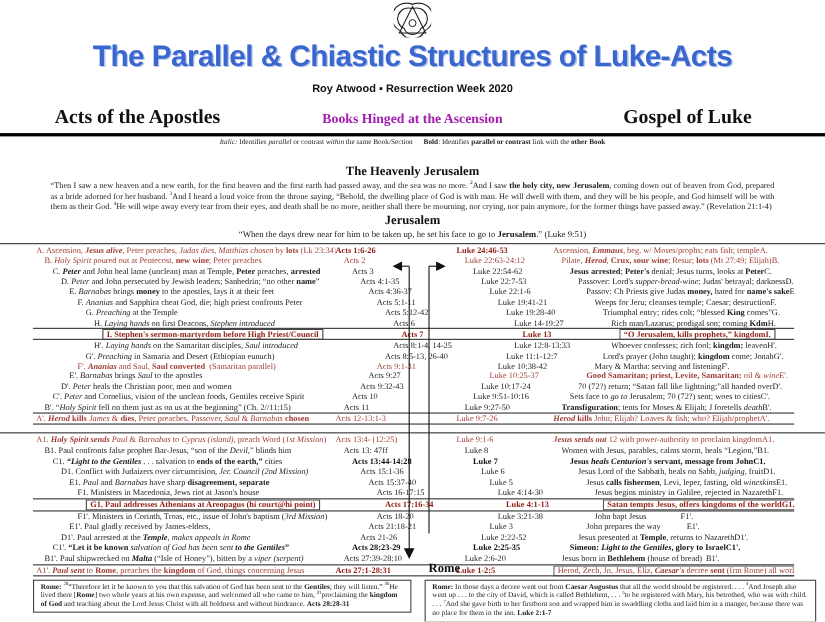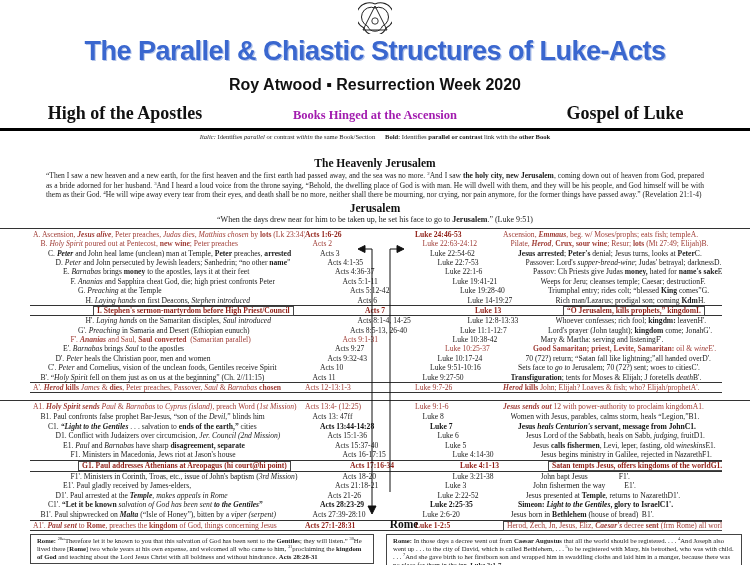--- a/index.html
+++ b/index.html
@@ -6,21 +6,21 @@
   body{width:750px;height:565px;position:relative;overflow:hidden;
        font-family:"Liberation Serif",serif;color:#1a1a1a;}
   .b{font-weight:bold}.i{font-style:italic}.bi{font-weight:bold;font-style:italic}
   .sup{vertical-align:super;font-size:65%;line-height:0}
   .cr{color:#9e3a33}.crb{color:#8f1d14;font-weight:bold}.cb{font-weight:bold;color:#111}
   #knot{text-align:center;padding-top:2px;height:32px}
   #title{text-align:center;font-family:Liberation Sans, sans-serif;font-weight:bold;
          font-size:27px;letter-spacing:-0.5px;color:#3a67cf;margin-top:2px;
          text-shadow:1.2px 1.2px 0 rgba(120,150,215,.55)}
   #subtitle{text-align:center;font-family:"Liberation Sans",sans-serif;font-weight:bold;
-            font-size:16px;margin-top:9px;color:#111}
+            font-size:10px;margin-top:9px;color:#111}
   #hdr{display:flex;margin-top:9px;align-items:baseline}
   #hdr>div{flex:1;text-align:center}
   .hdr-big{font-size:18px;font-weight:bold;color:#111}
   .hdr-mid{font-size:12.5px;font-weight:bold;color:#a21caf}
   #rule{border-top:3px solid #000;margin-top:4px}
   #legend{text-align:center;font-size:6.6px;margin-top:2px;color:#222;white-space:pre}
   .h-center{text-align:center;font-size:11.5px;font-weight:bold;margin-top:17px;color:#111}
   #heaven-text{font-size:7.5px;line-height:9.6px;margin:2px 46px 0 46px;text-align:justify}
   #jer-quote{text-align:center;font-size:8px;margin-top:1px}
   #tables{position:relative;margin-top:4px}
@@ -55,21 +55,21 @@
     <path d="M17 6 A8 8 0 0 1 24.5 24 A8 8 0 0 1 9.5 24 A8 8 0 0 1 17 6" fill="none" stroke="#222" stroke-width="1"></path>
     <path d="M17 4 L29 28 L5 28 Z" fill="none" stroke="#222" stroke-width="1"></path>
     <circle cx="17" cy="19" r="3.2" fill="none" stroke="#222" stroke-width="0.9"></circle>
   </svg>
 </div>
 
 <div id="title">The Parallel &amp; Chiastic Structures of Luke-Acts</div>
 <div id="subtitle">Roy Atwood  ▪  Resurrection Week 2020</div>
 
 <div id="hdr">
-  <div class="hdr-big">High of the Apostles</div>
+  <div class="hdr-big">Acts of the Apostles</div>
   <div class="hdr-mid">Books Hinged at the Ascension</div>
   <div class="hdr-big">Gospel of Luke</div>
 </div>
 
 <div id="rule"></div>
 <div id="legend"><span class="i">Italic:</span><span> Identifies </span><span class="i">parallel</span><span> or contrast </span><span class="i">within</span><span> the same Book/Section      </span><span class="b">Bold</span><span>: Identifies </span><span class="b">parallel or contrast</span><span> link with the </span><span class="b">other Book</span></div>
 
 <div class="h-center">The Heavenly Jerusalem</div>
 <div id="heaven-text"><span>“Then I saw a new heaven and a new earth, for the first heaven and the first earth had passed away, and the sea was no more. </span><span class="sup">2</span><span>And I saw </span><span class="b">the holy city, new Jerusalem</span><span>, coming down out of heaven from God, prepared as a bride adorned for her husband. </span><span class="sup">3</span><span>And I heard a loud voice from the throne saying, “Behold, the dwelling place of God is with man. He will dwell with them, and they will be his people, and God himself will be with them as their God. </span><span class="sup">4</span><span>He will wipe away every tear from their eyes, and death shall be no more, neither shall there be mourning, nor crying, nor pain anymore, for the former things have passed away.” (Revelation 21:1-4)</span></div>
 
@@ -98,21 +98,21 @@
     </div>
   <div id="sec2" class="sec">
       <div class="row"><div class="c-left cr" style="padding-left: 3px;"><span>A1. </span><span class="bi">Holy Spirit sends</span><span> </span><span class="i">Paul</span><span> &amp; </span><span class="i">Barnabas</span><span> to </span><span class="i">Cyprus (island)</span><span>, preach Word (</span><span class="i">1st Mission</span><span>)</span></div><div class="c-acts cr">Acts 13:4- (12:25)</div><div class="c-luke cr">Luke 9:1-6</div><div class="c-right cr" style="padding-right: 62px;"><span><span class="bi">Jesus sends out</span><span> 12 with power-authority to proclaim kingdom</span></span><span>A1.</span><span class="tick"></span></div></div>
       <div class="row"><div class="c-left " style="padding-left: 10.5px;"><span>B1. </span><span>Paul confronts false prophet Bar-Jesus, “son of the </span><span class="i">Devil</span><span>,” blinds him</span></div><div class="c-acts ">Acts 13: 47ff</div><div class="c-luke ">Luke 8</div><div class="c-right " style="padding-right: 68px;"><span><span>Women with Jesus, parables, calms storm, heals “Legion,”</span></span><span>B1.</span></div></div>
       <div class="row"><div class="c-left " style="padding-left: 18px;"><span>C1. </span><span class="bi">“Light to the Gentiles</span><span> . . . salvation to </span><span class="b">ends of the earth,”</span><span> cities</span></div><div class="c-acts cb">Acts 13:44-14:28</div><div class="c-luke cb">Luke 7</div><div class="c-right cb" style="padding-right: 74px;"><span><span class="b">Jesus </span><span class="bi">heals Centurion's</span><span class="b"> servant, message from John</span></span><span>C1.</span></div></div>
       <div class="row"><div class="c-left " style="padding-left: 25.5px;"><span>D1. </span><span>Conflict with Judaizers over circumcision, </span><span class="i">Jer. Council (2nd Mission)</span></div><div class="c-acts ">Acts 15:1-36</div><div class="c-luke ">Luke 6</div><div class="c-right " style="padding-right: 80px;"><span><span>Jesus Lord of the Sabbath, heals on Sabb, </span><span class="i">judging</span><span>, fruit</span></span><span>D1.</span></div></div>
       <div class="row"><div class="c-left " style="padding-left: 33px;"><span>E1. </span><span class="i">Paul</span><span> and </span><span class="i">Barnabas</span><span> have sharp </span><span class="b">disagreement, separate</span></div><div class="c-acts ">Acts 15:37-40</div><div class="c-luke ">Luke 5</div><div class="c-right " style="padding-right: 86px;"><span><span>Jesus </span><span class="b">calls fishermen</span><span>, Levi, leper, fasting, old </span><span class="i">wineskins</span></span><span>E1.</span></div></div>
       <div class="row"><div class="c-left " style="padding-left: 40.5px;"><span>F1. </span><span>Ministers in Macedonia, Jews riot at Jason's house</span></div><div class="c-acts ">Acts 16-17:15</div><div class="c-luke ">Luke 4:14-30</div><div class="c-right " style="padding-right: 92px;"><span><span>Jesus begins ministry in Galilee, rejected in Nazareth</span></span><span>F1.</span></div></div>
       <div class="row band"><div class="c-left crb" style="padding-left: 48px;"><span class="bx"><span>G1. </span><span class="b">Paul addresses Athenians at Areopagus (hi court@hi point)</span></span></div><div class="c-acts crb">Acts 17:16-34</div><div class="c-luke crb">Luke 4:1-13</div><div class="c-right crb" style="padding-right: 98px;"><span class="bx" style="display: flex; flex: 1 1 0%; justify-content: space-between;"><span><span class="b">Satan tempts Jesus, offers kingdoms of the world</span></span><span>G1.</span></span><span class="tick"></span></div></div>
       <div class="row"><div class="c-left " style="padding-left: 40.5px;"><span>F1'. </span><span>Ministers in Corinth, Troas, etc., issue of John's baptism (</span><span class="i">3rd Mission</span><span>)</span></div><div class="c-acts ">Acts 18-20</div><div class="c-luke ">Luke 3:21-38</div><div class="c-right " style="padding-right: 92px;"><span><span>John bapt Jesus</span></span><span>F1'.</span></div></div>
-      <div class="row"><div class="c-left " style="padding-left: 33px;"><span>E1'. </span><span>Paul gladly received by James-elders,</span></div><div class="c-acts ">Acts 21:18-21</div><div class="c-luke ">Luke 3</div><div class="c-right " style="padding-right: 86px;"><span><span>John fishermen the way</span></span><span>E1'.</span></div></div>
+      <div class="row"><div class="c-left " style="padding-left: 33px;"><span>E1'. </span><span>Paul gladly received by James-elders,</span></div><div class="c-acts ">Acts 21:18-21</div><div class="c-luke ">Luke 3</div><div class="c-right " style="padding-right: 86px;"><span><span>John prepares the way</span></span><span>E1'.</span></div></div>
       <div class="row"><div class="c-left " style="padding-left: 25.5px;"><span>D1'. </span><span>Paul arrested at the </span><span class="bi">Temple</span><span>, </span><span class="i">makes appeals in Rome</span></div><div class="c-acts ">Acts 21-26</div><div class="c-luke ">Luke 2:22-52</div><div class="c-right " style="padding-right: 80px;"><span><span>Jesus presented at </span><span class="b">Temple</span><span>, returns to Nazareth</span></span><span>D1'.</span></div></div>
       <div class="row"><div class="c-left " style="padding-left: 18px;"><span>C1'. </span><span class="b">“Let it be known </span><span class="i">salvation of God has been sent</span><span> </span><span class="bi">to the Gentiles</span><span class="b">”</span></div><div class="c-acts cb">Acts 28:23-29</div><div class="c-luke cb">Luke 2:25-35</div><div class="c-right cb" style="padding-right: 74px;"><span><span class="b">Simeon: </span><span class="bi">Light to the Gentiles</span><span class="b">, glory to Israel</span></span><span>C1'.</span></div></div>
       <div class="row"><div class="c-left " style="padding-left: 10.5px;"><span>B1'. </span><span>Paul shipwrecked on </span><span class="bi">Malta</span><span> (“Isle of Honey”), bitten by a </span><span class="i">viper (serpent)</span></div><div class="c-acts ">Acts 27:39-28:10</div><div class="c-luke ">Luke 2:6-20</div><div class="c-right " style="padding-right: 68px;"><span><span>Jesus born in </span><span class="b">Bethlehem</span><span> (house of bread)</span></span><span>B1'.</span></div></div>
       <div class="row band"><div class="c-left cr" style="padding-left: 3px;"><span>A1'. </span><span class="bi">Paul sent</span><span> to </span><span class="b">Rome</span><span>, preaches the </span><span class="b">kingdom</span><span> of God, things concerning Jesus</span></div><div class="c-acts crb">Acts 27:1-28:31</div><div class="rome">Rome</div><div class="c-luke crb">Luke 1-2:5</div><div class="c-right cr" style="padding-right: 62px;"><span class="bx" style="display: flex; flex: 1 1 0%; justify-content: space-between;"><span><span>Herod, Zech, Jn, Jesus, Eliz, </span><span class="bi">Caesar's</span><span> decree </span><span class="b">sent</span><span> (frm Rome) all world reg.</span></span></span></div></div>
     </div>
   <svg id="axis" width="750" height="300" viewBox="0 0 750 300">
     <g stroke="#111" stroke-width="1" fill="#111">
       <line x1="372" y1="21" x2="372" y2="279"></line>
       <line x1="390" y1="21" x2="390" y2="264"></line>
       <line x1="372" y1="21" x2="362" y2="21"></line>

